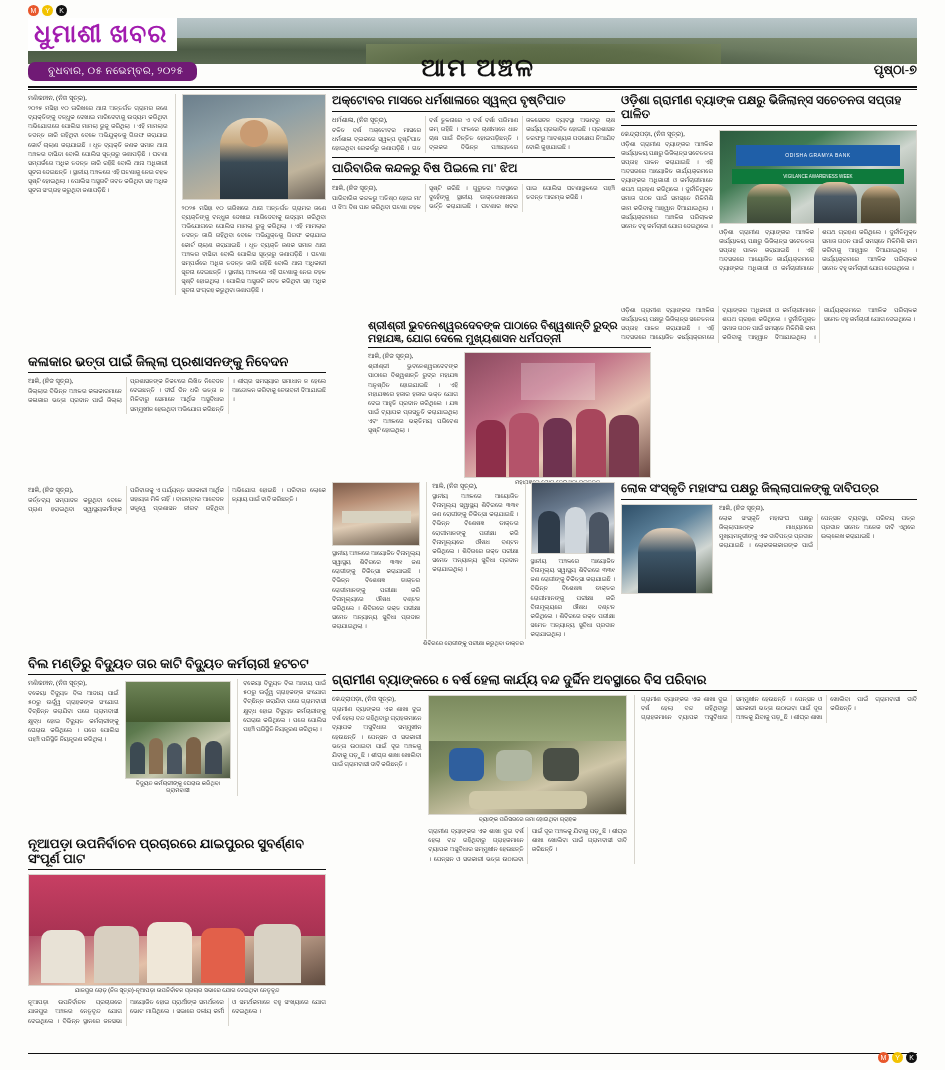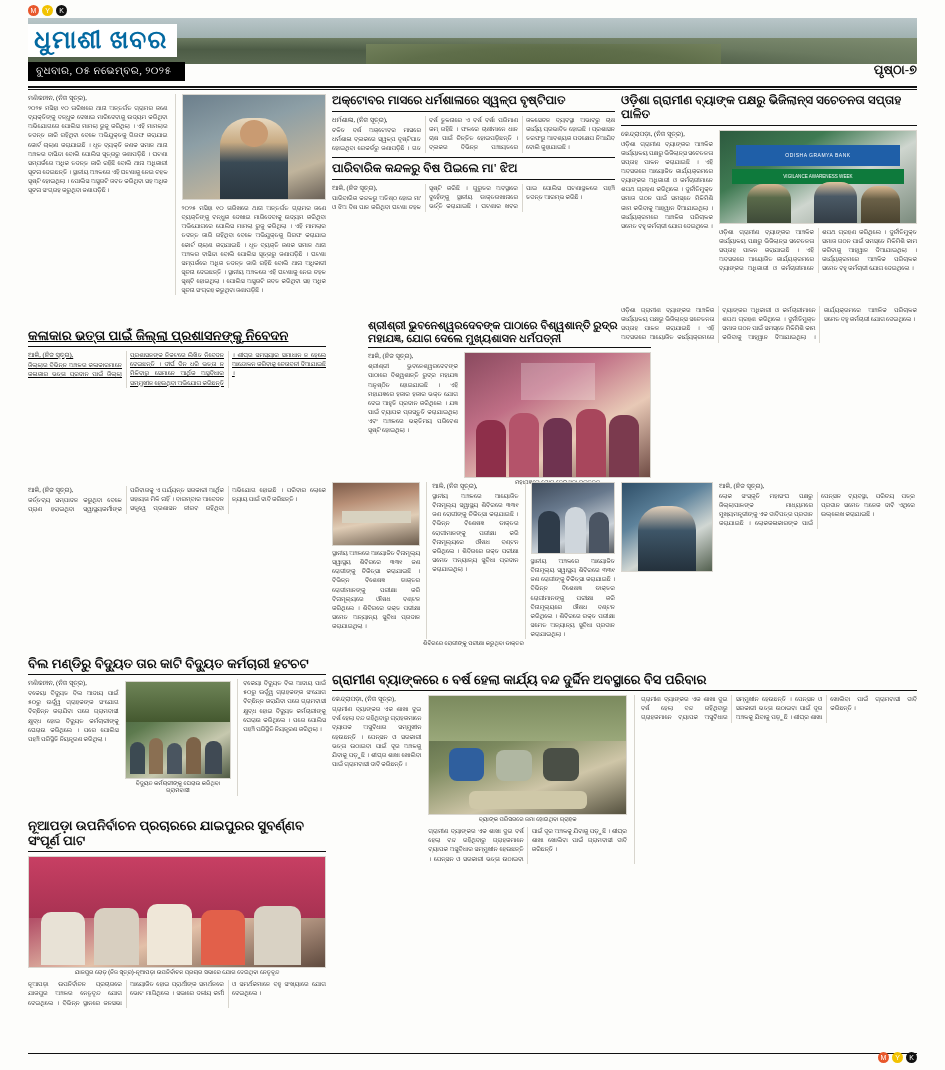--- a/index.html
+++ b/index.html
@@ -15,24 +15,24 @@
         display:flex;align-items:center;justify-content:center;font-family:"Liberation Sans",sans-serif;}
   
   .masthead{position:absolute;top:18px;left:28px;right:28px;height:62px;}
   .mh-photo{position:absolute;left:0;top:0;width:100%;height:46px;
      background:linear-gradient(180deg,#b9c6c9 0%,#a2b3b2 40%,#8fa197 70%,#7d8f84 100%);
      overflow:hidden;}
   .mh-photo .hill{position:absolute;bottom:0;left:0;width:100%;height:26px;
      background:radial-gradient(ellipse at 20% 120%, #5e6d55 0%, #4d5c46 45%, #6b7a60 70%, #7e8c70 100%);}
   .mh-photo .hill2{position:absolute;bottom:0;left:38%;width:40%;height:20px;
      background:radial-gradient(ellipse at 50% 130%, #55643f 0%, #5f6e4a 60%, #73815c 100%);}
-  .mh-title{position:absolute;left:0;top:6px;background:#fff;padding:2px 10px 3px 6px;
-     font-size:25px;font-weight:bold;letter-spacing:1px;color:#0369a1;line-height:1.1;}
-  .mh-sub{position:absolute;left:0;top:44px;background:#000000;color:#fff;
-     font-size:10.5px;padding:3px 14px 4px 8px;letter-spacing:.4px;}
+  .mh-title{position:absolute;left:0;top:0;background:#fff;padding:2px 10px 3px 6px;
+     font-size:25px;font-weight:bold;letter-spacing:1px;color:#a21caf;line-height:1.1;}
+  .mh-sub{position:absolute;left:0;top:44px;background:#701a75;color:#fff;
+     font-size:10.5px;padding:3px 14px 4px 20px;letter-spacing:.4px;border-radius:7px;}
   .mh-center{position:absolute;left:300px;top:36px;width:300px;text-align:center;
      font-size:25px;font-weight:bold;color:#111;letter-spacing:2px;}
   .mh-right{position:absolute;right:0;top:44px;font-size:13px;font-weight:bold;color:#111;}
   .rule{position:absolute;left:28px;right:28px;top:86px;border-top:2px solid #111;}
   .rule2{position:absolute;left:28px;right:28px;top:89px;border-top:1px solid #111;}
 
   
   .content{position:absolute;left:28px;right:28px;top:94px;bottom:22px;}
   .hl{font-weight:bold;color:#0b0b0b;line-height:1.15;border-bottom:1.6px solid #111;
       padding-bottom:3px;margin-bottom:4px;}
@@ -79,20 +79,21 @@
     <span class="chip" style="background:#111">K</span>
   </div>
 
   <div class="masthead">
     <div class="mh-photo">
       <div class="hill"></div>
         <div class="hill2"></div>
     </div>
     <div class="mh-title">ଧୁମାଶୀ ଖବର</div>
     <div class="mh-sub">ବୁଧବାର, ୦୫ ନଭେମ୍ବର, ୨୦୨୫</div>
+    <div class="mh-center">ଆମ ଅଞ୍ଚଳ</div>
     <div class="mh-right">ପୃଷ୍ଠା-୭</div>
   </div>
   <div class="rule"></div>
     <div class="rule2"></div>
 
   <div class="content">
 
     <div style="position:absolute;left:0;top:0;width:298px;">
       <div style="display:flex;gap:7px;">
         <div style="width:143px;">
@@ -138,21 +139,21 @@
         <div class="txt">ଚଳିତ ବର୍ଷ ଅକ୍ଟୋବର ମାସରେ ଧର୍ମଶାଳା ବ୍ଲକରେ ସ୍ୱଳ୍ପ ବୃଷ୍ଟିପାତ ହୋଇଥିବା ରେକର୍ଡରୁ ଜଣାପଡ଼ିଛି । ଗତ ବର୍ଷ ତୁଳନାରେ ଏ ବର୍ଷ ବର୍ଷା ପରିମାଣ କମ୍ ରହିଛି । ଫଳରେ ଚାଷୀମାନେ ଧାନ ଚାଷ ପାଇଁ ଚିନ୍ତିତ ହୋଇପଡ଼ିଛନ୍ତି । ବ୍ଲକର ବିଭିନ୍ନ ପଞ୍ଚାୟତରେ ଜଳସେଚନ ବ୍ୟବସ୍ଥା ଅଭାବରୁ ଚାଷ କାର୍ଯ୍ୟ ପ୍ରଭାବିତ ହୋଇଛି । ପ୍ରଶାସନ ତରଫରୁ ଆବଶ୍ୟକ ପଦକ୍ଷେପ ନିଆଯିବ ବୋଲି କୁହାଯାଇଛି ।</div>
       </div>
       <div class="sep"></div>
       <div class="hl med">ପାରିବାରିକ କନ୍ଦଳରୁ ବିଷ ପିଇଲେ ମା' ଝିଅ</div>
       <div class="cols3">
         <div class="byline">ଆଳି, (ନିଜ ସୂତ୍ର),</div>
         <div class="txt">ପାରିବାରିକ କନ୍ଦଳରୁ ଅତିଷ୍ଠ ହୋଇ ମା' ଓ ଝିଅ ବିଷ ପାନ କରିଥିବା ଘଟଣା ଚହଳ ସୃଷ୍ଟି କରିଛି । ଗୁରୁତର ଅବସ୍ଥାରେ ଦୁହେଁଙ୍କୁ ସ୍ଥାନୀୟ ଡାକ୍ତରଖାନାରେ ଭର୍ତ୍ତି କରାଯାଇଛି । ଘଟଣାର ଖବର ପାଇ ପୋଲିସ ଘଟଣାସ୍ଥଳରେ ପହଞ୍ଚି ତଦନ୍ତ ଆରମ୍ଭ କରିଛି ।</div>
       </div>
     </div>
 
-    <div style="position:absolute;left:0;top:234px;width:298px;text-decoration:underline;">
+    <div style="position:absolute;left:0;top:260px;width:298px;">
       <div class="hl big">କଳାକାର ଭତ୍ତା ପାଇଁ ଜିଲ୍ଲା ପ୍ରଶାସନଙ୍କୁ ନିବେଦନ</div>
       <div class="cols3">
         <div class="byline">ଆଳି, (ନିଜ ସୂତ୍ର),</div>
         <div class="txt">ଜିଲ୍ଲାର ବିଭିନ୍ନ ଅଞ୍ଚଳର କଳାକାରମାନେ କଳାକାର ଭତ୍ତା ପ୍ରଦାନ ପାଇଁ ଜିଲ୍ଲା ପ୍ରଶାସନଙ୍କ ନିକଟରେ ଲିଖିତ ନିବେଦନ ଦେଇଛନ୍ତି । ଦୀର୍ଘ ଦିନ ଧରି ଭତ୍ତା ନ ମିଳିବାରୁ ସେମାନେ ଆର୍ଥିକ ଅସୁବିଧାର ସମ୍ମୁଖୀନ ହେଉଥିବା ଅଭିଯୋଗ କରିଛନ୍ତି । ଶୀଘ୍ର ସମସ୍ୟାର ସମାଧାନ ନ ହେଲେ ଆନ୍ଦୋଳନ କରିବାକୁ ଚେତାବନୀ ଦିଆଯାଇଛି ।</div>
       </div>
     </div>
 
     <div style="position:absolute;left:304px;top:225px;width:283px;margin-left:36px;">
       <div class="hl sm">ଶ୍ରୀଶ୍ରୀ ଭୁବନେଶ୍ୱରଦେବଙ୍କ ପାଠାରେ ବିଶ୍ୱଶାନ୍ତି ରୁଦ୍ର ମହାଯଜ୍ଞ, ଯୋଗ ଦେଲେ ମୁଖ୍ୟଶାସନ ଧର୍ମପତ୍ନୀ</div>
       <div style="display:flex;gap:6px;">
@@ -205,20 +206,21 @@
             <div style="position:absolute;left:40%;bottom:0;width:26%;height:66%;background:#cfd6dc;border-radius:10px 10px 0 0;"></div>
             <div style="position:absolute;left:70%;bottom:0;width:24%;height:58%;background:#4b5563;border-radius:10px 10px 0 0;"></div>
           </div>
           <div class="txt" style="margin-top:3px;">ସ୍ଥାନୀୟ ଅଞ୍ଚଳରେ ଆୟୋଜିତ ବିନାମୂଲ୍ୟ ସ୍ୱାସ୍ଥ୍ୟ ଶିବିରରେ ୩୩୧ ଜଣ ରୋଗୀଙ୍କୁ ଚିକିତ୍ସା କରାଯାଇଛି । ବିଭିନ୍ନ ବିଶେଷଜ୍ଞ ଡାକ୍ତର ରୋଗୀମାନଙ୍କୁ ପରୀକ୍ଷା କରି ବିନାମୂଲ୍ୟରେ ଔଷଧ ବଣ୍ଟନ କରିଥିଲେ । ଶିବିରରେ ରକ୍ତ ପରୀକ୍ଷା ସମେତ ଅନ୍ୟାନ୍ୟ ସୁବିଧା ପ୍ରଦାନ କରାଯାଇଥିଲା ।</div>
         </div>
       </div>
       <div class="cap">ଶିବିରରେ ରୋଗୀଙ୍କୁ ପରୀକ୍ଷା କରୁଥିବା ଡାକ୍ତର</div>
     </div>
 
     <div style="position:absolute;left:593px;top:388px;width:296px;">
+      <div class="hl med">ଲୋକ ସଂସ୍କୃତି ମହାସଂଘ ପକ୍ଷରୁ ଜିଲ୍ଲାପାଳଙ୍କୁ ଦାବିପତ୍ର</div>
       <div style="display:flex;gap:6px;">
         <div style="width:92px;">
           <div class="photo ph-j" style="height:88px;">
             <div style="position:absolute;left:18%;bottom:0;width:64%;height:74%;background:linear-gradient(180deg,#e6d2bb 0%,#3e5668 38%,#24313c 100%);border-radius:24px 24px 0 0;"></div>
           </div>
         </div>
         <div style="width:196px;">
           <div class="byline">ଆଳି, (ନିଜ ସୂତ୍ର),</div>
           <div class="cols2">
             <div class="txt">ଲୋକ ସଂସ୍କୃତି ମହାସଂଘ ପକ୍ଷରୁ ଜିଲ୍ଲାପାଳଙ୍କ ମାଧ୍ୟମରେ ମୁଖ୍ୟମନ୍ତ୍ରୀଙ୍କୁ ଏକ ଦାବିପତ୍ର ପ୍ରଦାନ କରାଯାଇଛି । ଲୋକକଳାକାରଙ୍କ ପାଇଁ ପେନ୍‌ସନ ବ୍ୟବସ୍ଥା, ପରିଚୟ ପତ୍ର ପ୍ରଦାନ ସମେତ ଅନେକ ଦାବି ଏଥିରେ ଉଲ୍ଲେଖ କରାଯାଇଛି ।</div>
@@ -272,21 +274,21 @@
           </div>
         </div>
         <div style="width:278px;border-left:1px solid #d8d5cd;padding-left:6px;">
           <div class="cols3">
             <div class="txt">ଗ୍ରାମୀଣ ବ୍ୟାଙ୍କର ଏକ ଶାଖା ଦୁଇ ବର୍ଷ ହେଲା ବନ୍ଦ ରହିଥିବାରୁ ଗ୍ରାହକମାନେ ବ୍ୟାପକ ଅସୁବିଧାର ସମ୍ମୁଖୀନ ହେଉଛନ୍ତି । ପେନ୍‌ସନ ଓ ସରକାରୀ ଭତ୍ତା ଉଠାଇବା ପାଇଁ ଦୂର ଅଞ୍ଚଳକୁ ଯିବାକୁ ପଡ଼ୁଛି । ଶୀଘ୍ର ଶାଖା ଖୋଲିବା ପାଇଁ ଗ୍ରାମବାସୀ ଦାବି କରିଛନ୍ତି ।</div>
           </div>
         </div>
       </div>
     </div>
 
-    <div style="position:absolute;left:0;top:724px;width:298px;">
+    <div style="position:absolute;left:0;top:742px;width:298px;">
       <div class="hl big">ନୂଆପଡ଼ା ଉପନିର୍ବାଚନ ପ୍ରଚାରରେ ଯାଇପୁରର ସୁବର୍ଣ୍ଣବ ସଂପୂର୍ଣ ପାଟ</div>
       <div class="photo ph-k" style="height:110px;margin-top:3px;">
         <div style="position:absolute;left:0;top:0;width:100%;height:55%;background:linear-gradient(180deg,#c73f63 0%,#a83252 100%);"></div>
         <div style="position:absolute;left:4%;bottom:2%;width:15%;height:48%;background:#e8e2d6;border-radius:10px 10px 0 0;"></div>
         <div style="position:absolute;left:22%;bottom:2%;width:15%;height:52%;background:#d8cfc0;border-radius:10px 10px 0 0;"></div>
         <div style="position:absolute;left:40%;bottom:2%;width:15%;height:56%;background:#efe7d8;border-radius:10px 10px 0 0;"></div>
         <div style="position:absolute;left:58%;bottom:2%;width:15%;height:50%;background:#e2604a;border-radius:10px 10px 0 0;"></div>
         <div style="position:absolute;left:76%;bottom:2%;width:16%;height:54%;background:#d9d2c4;border-radius:10px 10px 0 0;"></div>
       </div>
       <div class="cap">ଯାଜପୁର ରୋଡ଼ (ନିଜ ସୂତ୍ର)-ନୂଆପଡ଼ା ଉପନିର୍ବାଚନ ପ୍ରଚାର ସଭାରେ ଯୋଗ ଦେଇଥିବା ନେତୃବୃନ୍ଦ</div>

